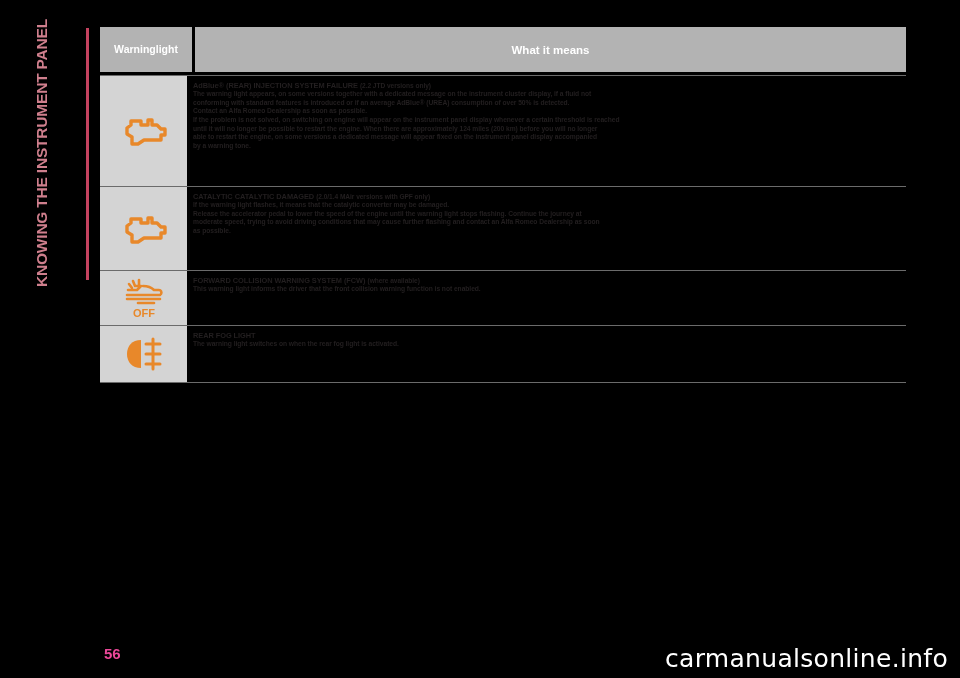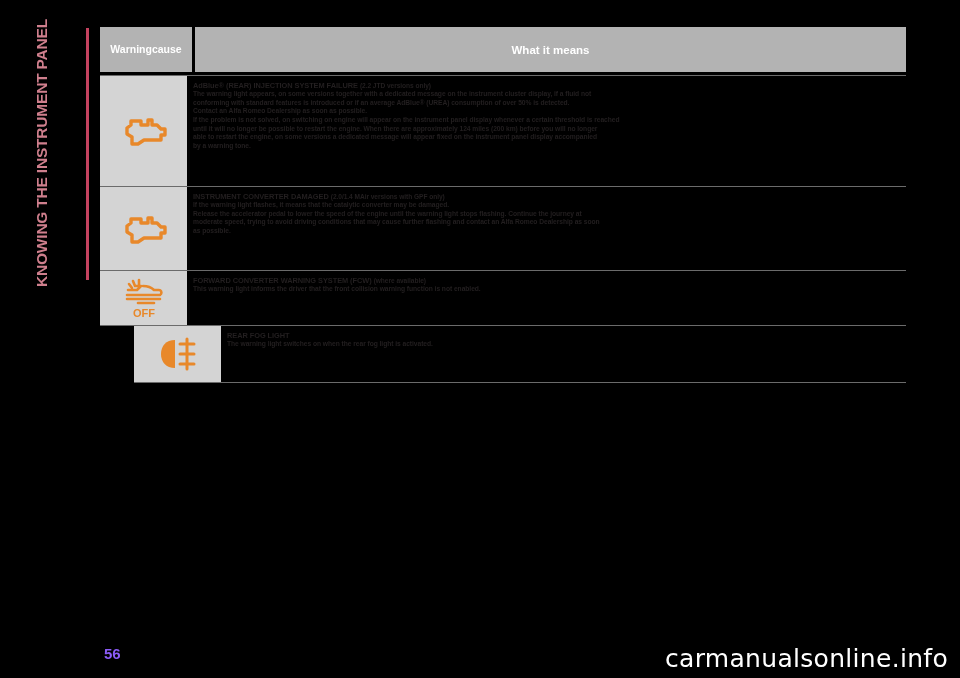--- a/index.html
+++ b/index.html
@@ -112,31 +112,31 @@
     font-size: 6.7px;
     font-weight: bold;
     line-height: 8.6px;
     color: #231f20;
     letter-spacing: -0.05px;
   }
 
   .row1 { min-height: 112px; }
   .row2 { min-height: 84px; }
   .row3 { min-height: 52px; }
-  .row4 { min-height: 57px; margin-left: 34px; }
+  .row4 { min-height: 57px; }
 
   
   .icon-wrap { width: 46px; height: 40px; display: block; }
   .icon-wrap.small { width: 40px; height: 42px; }
 
   
   .page-number {
     position: absolute;
     left: 104px; top: 645px;
-    color: #8b5cf6;
+    color: #ec4899;
     font-size: 15px;
     font-weight: bold;
   }
   .watermark {
     position: absolute;
     right: 12px; top: 644px;
     color: #ffffff;
     font-size: 25px;
     letter-spacing: 0.3px;
     font-family: "DejaVu Sans", sans-serif;
@@ -151,21 +151,21 @@
     <div class="chapter-rule"></div>
     <div class="chapter-title">KNOWING THE INSTRUMENT PANEL</div>
   </div>
 
   <div class="table">
 
     <div class="thead">
       <div class="th-light">
         <span>Warning</span>
           <br>
-        <span>cause</span>
+        <span>light</span>
       </div>
       <div class="th-means">What it means</div>
     </div>
 
     <div class="tbody">
 
       <div class="row row1">
         <div class="cell-icon">
           <svg class="icon-wrap" viewBox="0 0 46 40">
             <path d="M10 14 L10 10 L20 10 L20 14 L27 14 L27 9 L31 9 L31 14 L36 14 L40 18 L44 18 L44 24 L40 24 L40 29 L23 29 L17 33 L11 33 L11 26 L6 23 L6 17 Z" fill="none" stroke="#E8882A" stroke-width="3.4" stroke-linejoin="round" stroke-linecap="round"></path>
@@ -189,21 +189,21 @@
       </div>
 
       <div class="row row2">
         <div class="cell-icon">
           <svg class="icon-wrap" viewBox="0 0 46 40">
             <path d="M10 14 L10 10 L20 10 L20 14 L27 14 L27 9 L31 9 L31 14 L36 14 L40 18 L44 18 L44 24 L40 24 L40 29 L23 29 L17 33 L11 33 L11 26 L6 23 L6 17 Z" fill="none" stroke="#E8882A" stroke-width="3.4" stroke-linejoin="round" stroke-linecap="round"></path>
           </svg>
         </div>
         <div class="cell-text">
           <div class="r-title">
-            <span>INSTRUMENT CONVERTER DAMAGED</span>
+            <span>CATALYTIC CATALYTIC DAMAGED</span>
             <span class="sub">(2.0/1.4 MAir versions with GPF only)</span>
           </div>
           <div class="r-body">
             <div>If the warning light flashes, it means that the catalytic converter may be damaged.</div>
             <div>Release the accelerator pedal to lower the speed of the engine until the warning light stops flashing. Continue the journey at</div>
             <div>moderate speed, trying to avoid driving conditions that may cause further flashing and contact an Alfa Romeo Dealership as soon</div>
             <div>as possible.</div>
           </div>
         </div>
       </div>
@@ -216,21 +216,21 @@
               <path d="M4 13 L13 13 L17 9 L12 9"></path>
               <path d="M3 18 L36 18 M3 22 L36 22"></path>
               <path d="M19 9 C23 9 27 10 30 13 L35 13 C37 13 38 15 37 17"></path>
               <path d="M14 26 L30 26"></path>
             </g>
             <text x="20" y="40" font-family="'Liberation Sans', sans-serif" font-size="11" font-weight="bold" fill="#E8882A" text-anchor="middle">OFF</text>
           </svg>
         </div>
         <div class="cell-text">
           <div class="r-title">
-            <span>FORWARD CONVERTER WARNING SYSTEM (FCW)</span>
+            <span>FORWARD COLLISION WARNING SYSTEM (FCW)</span>
             <span class="sub">(where available)</span>
           </div>
           <div class="r-body">
             <div>This warning light informs the driver that the front collision warning function is not enabled.</div>
           </div>
         </div>
       </div>
 
       <div class="row row4">
         <div class="cell-icon">

